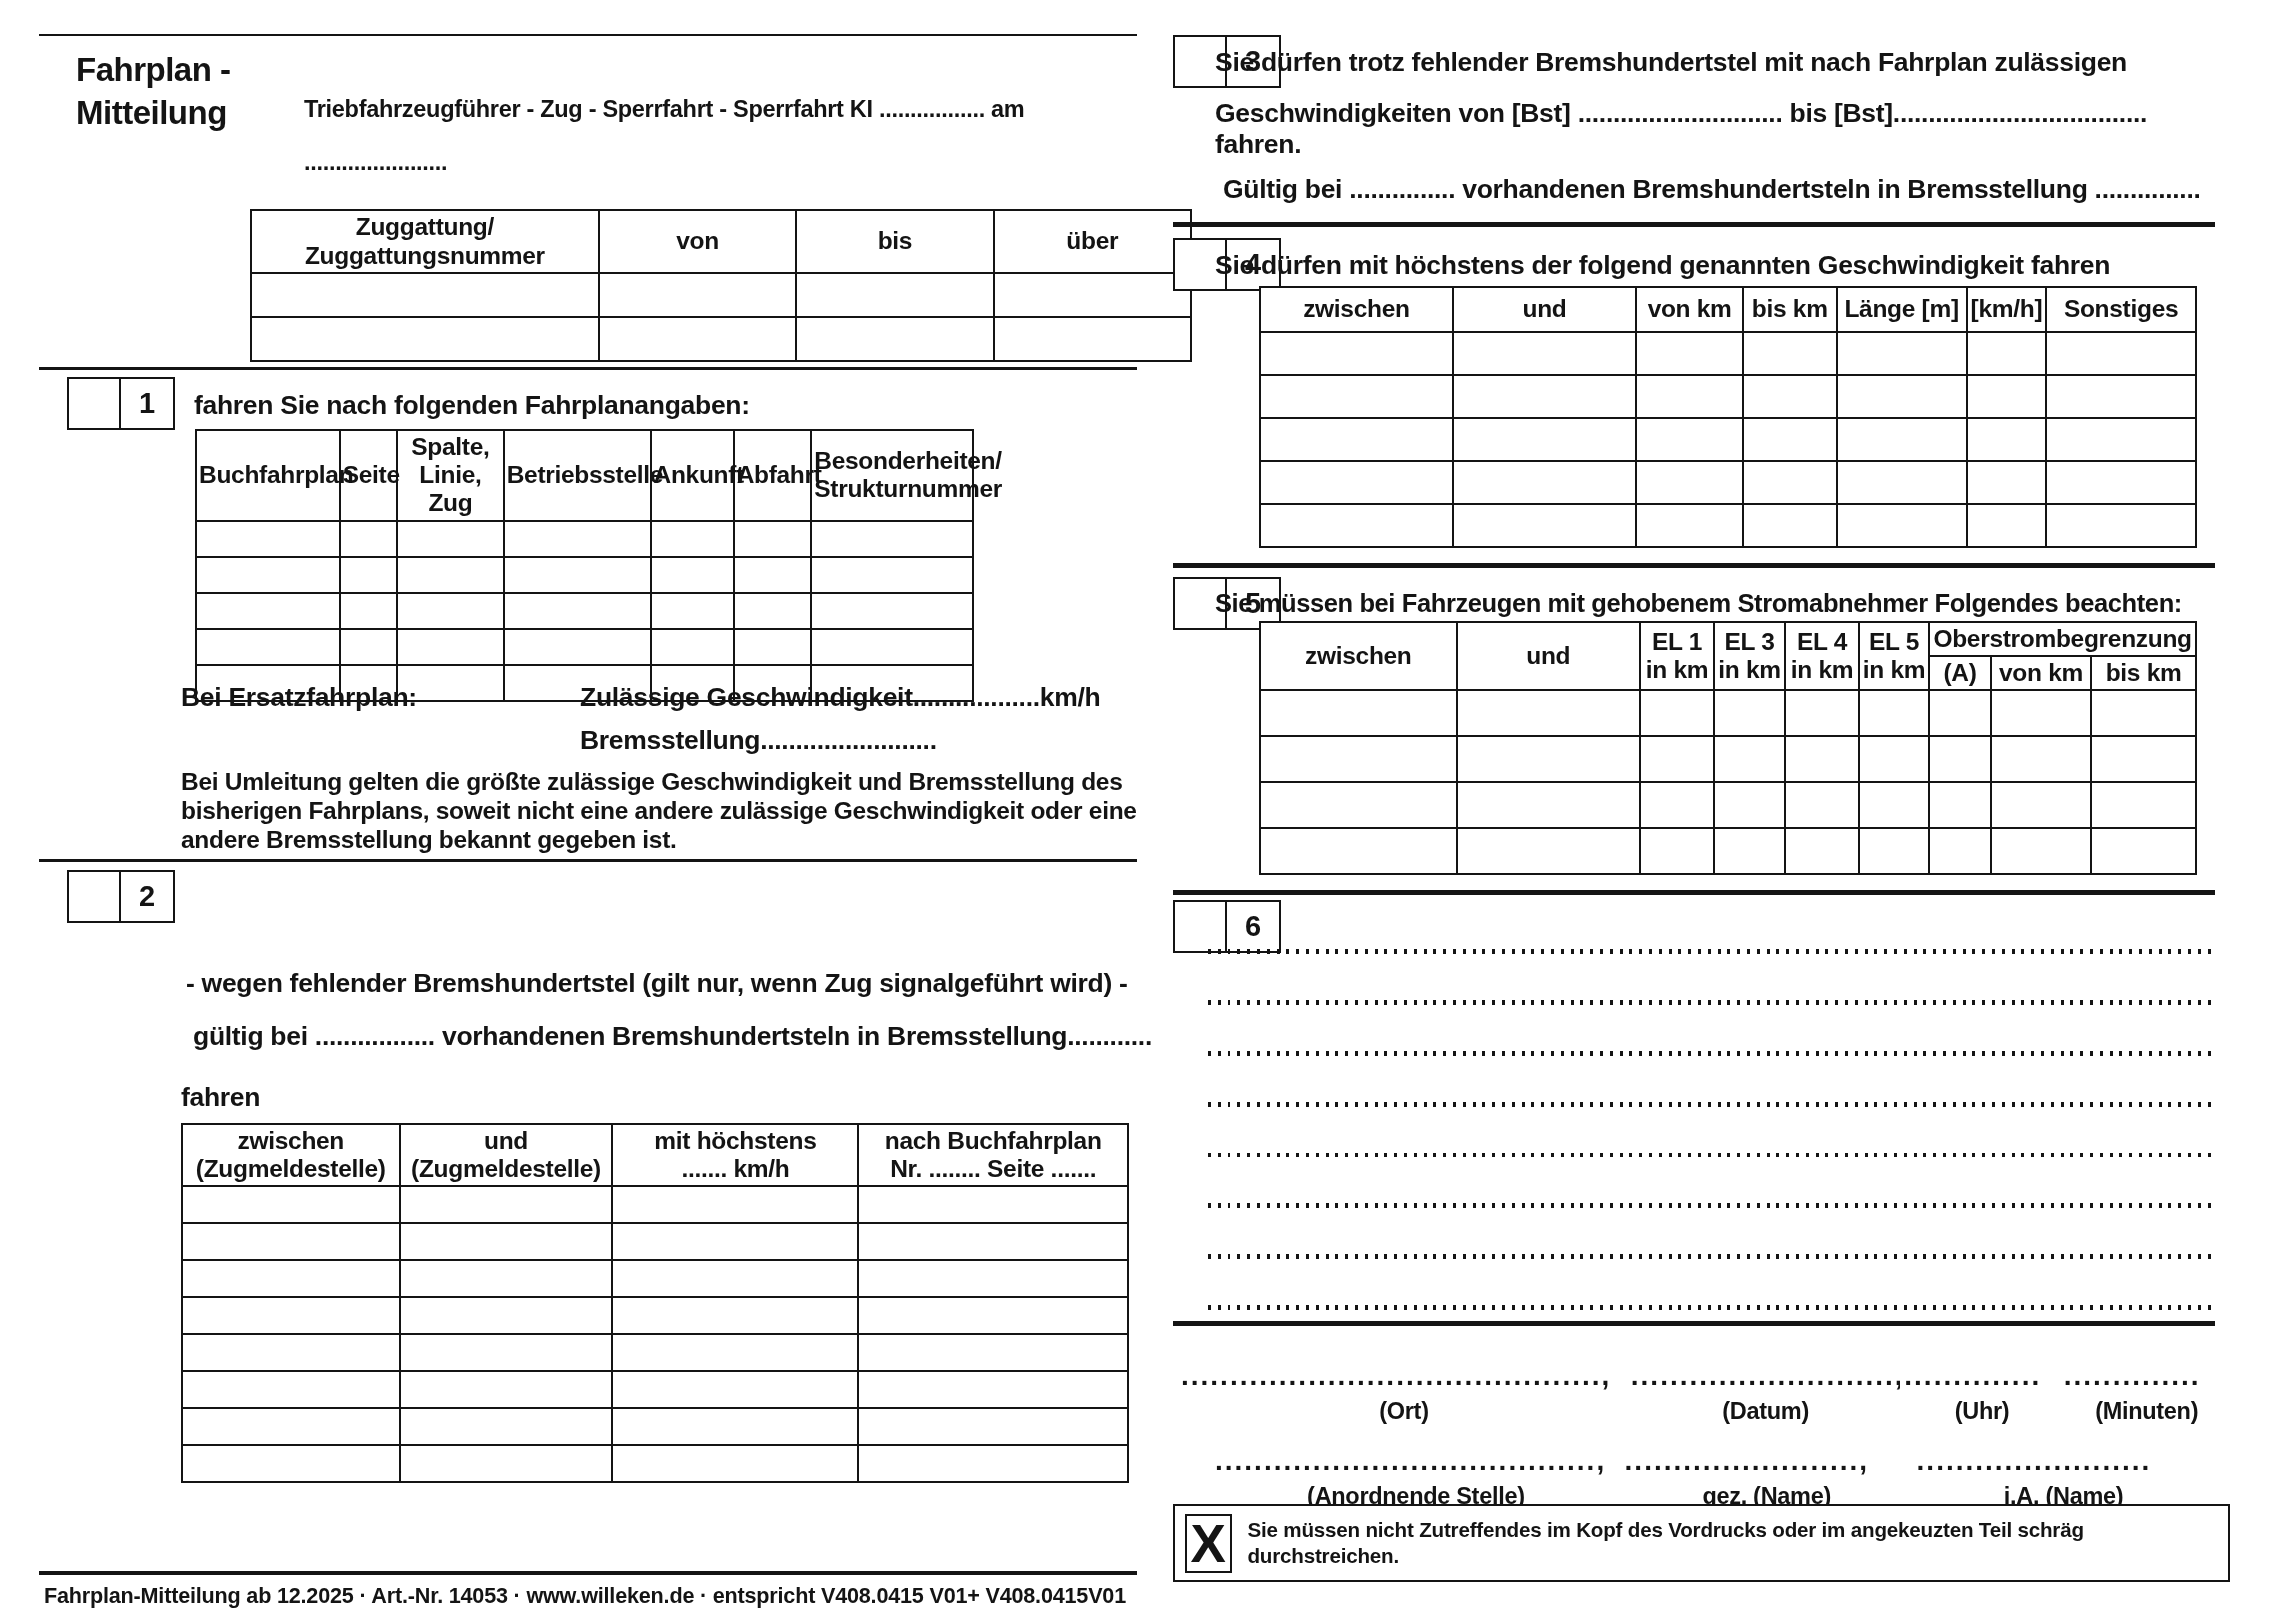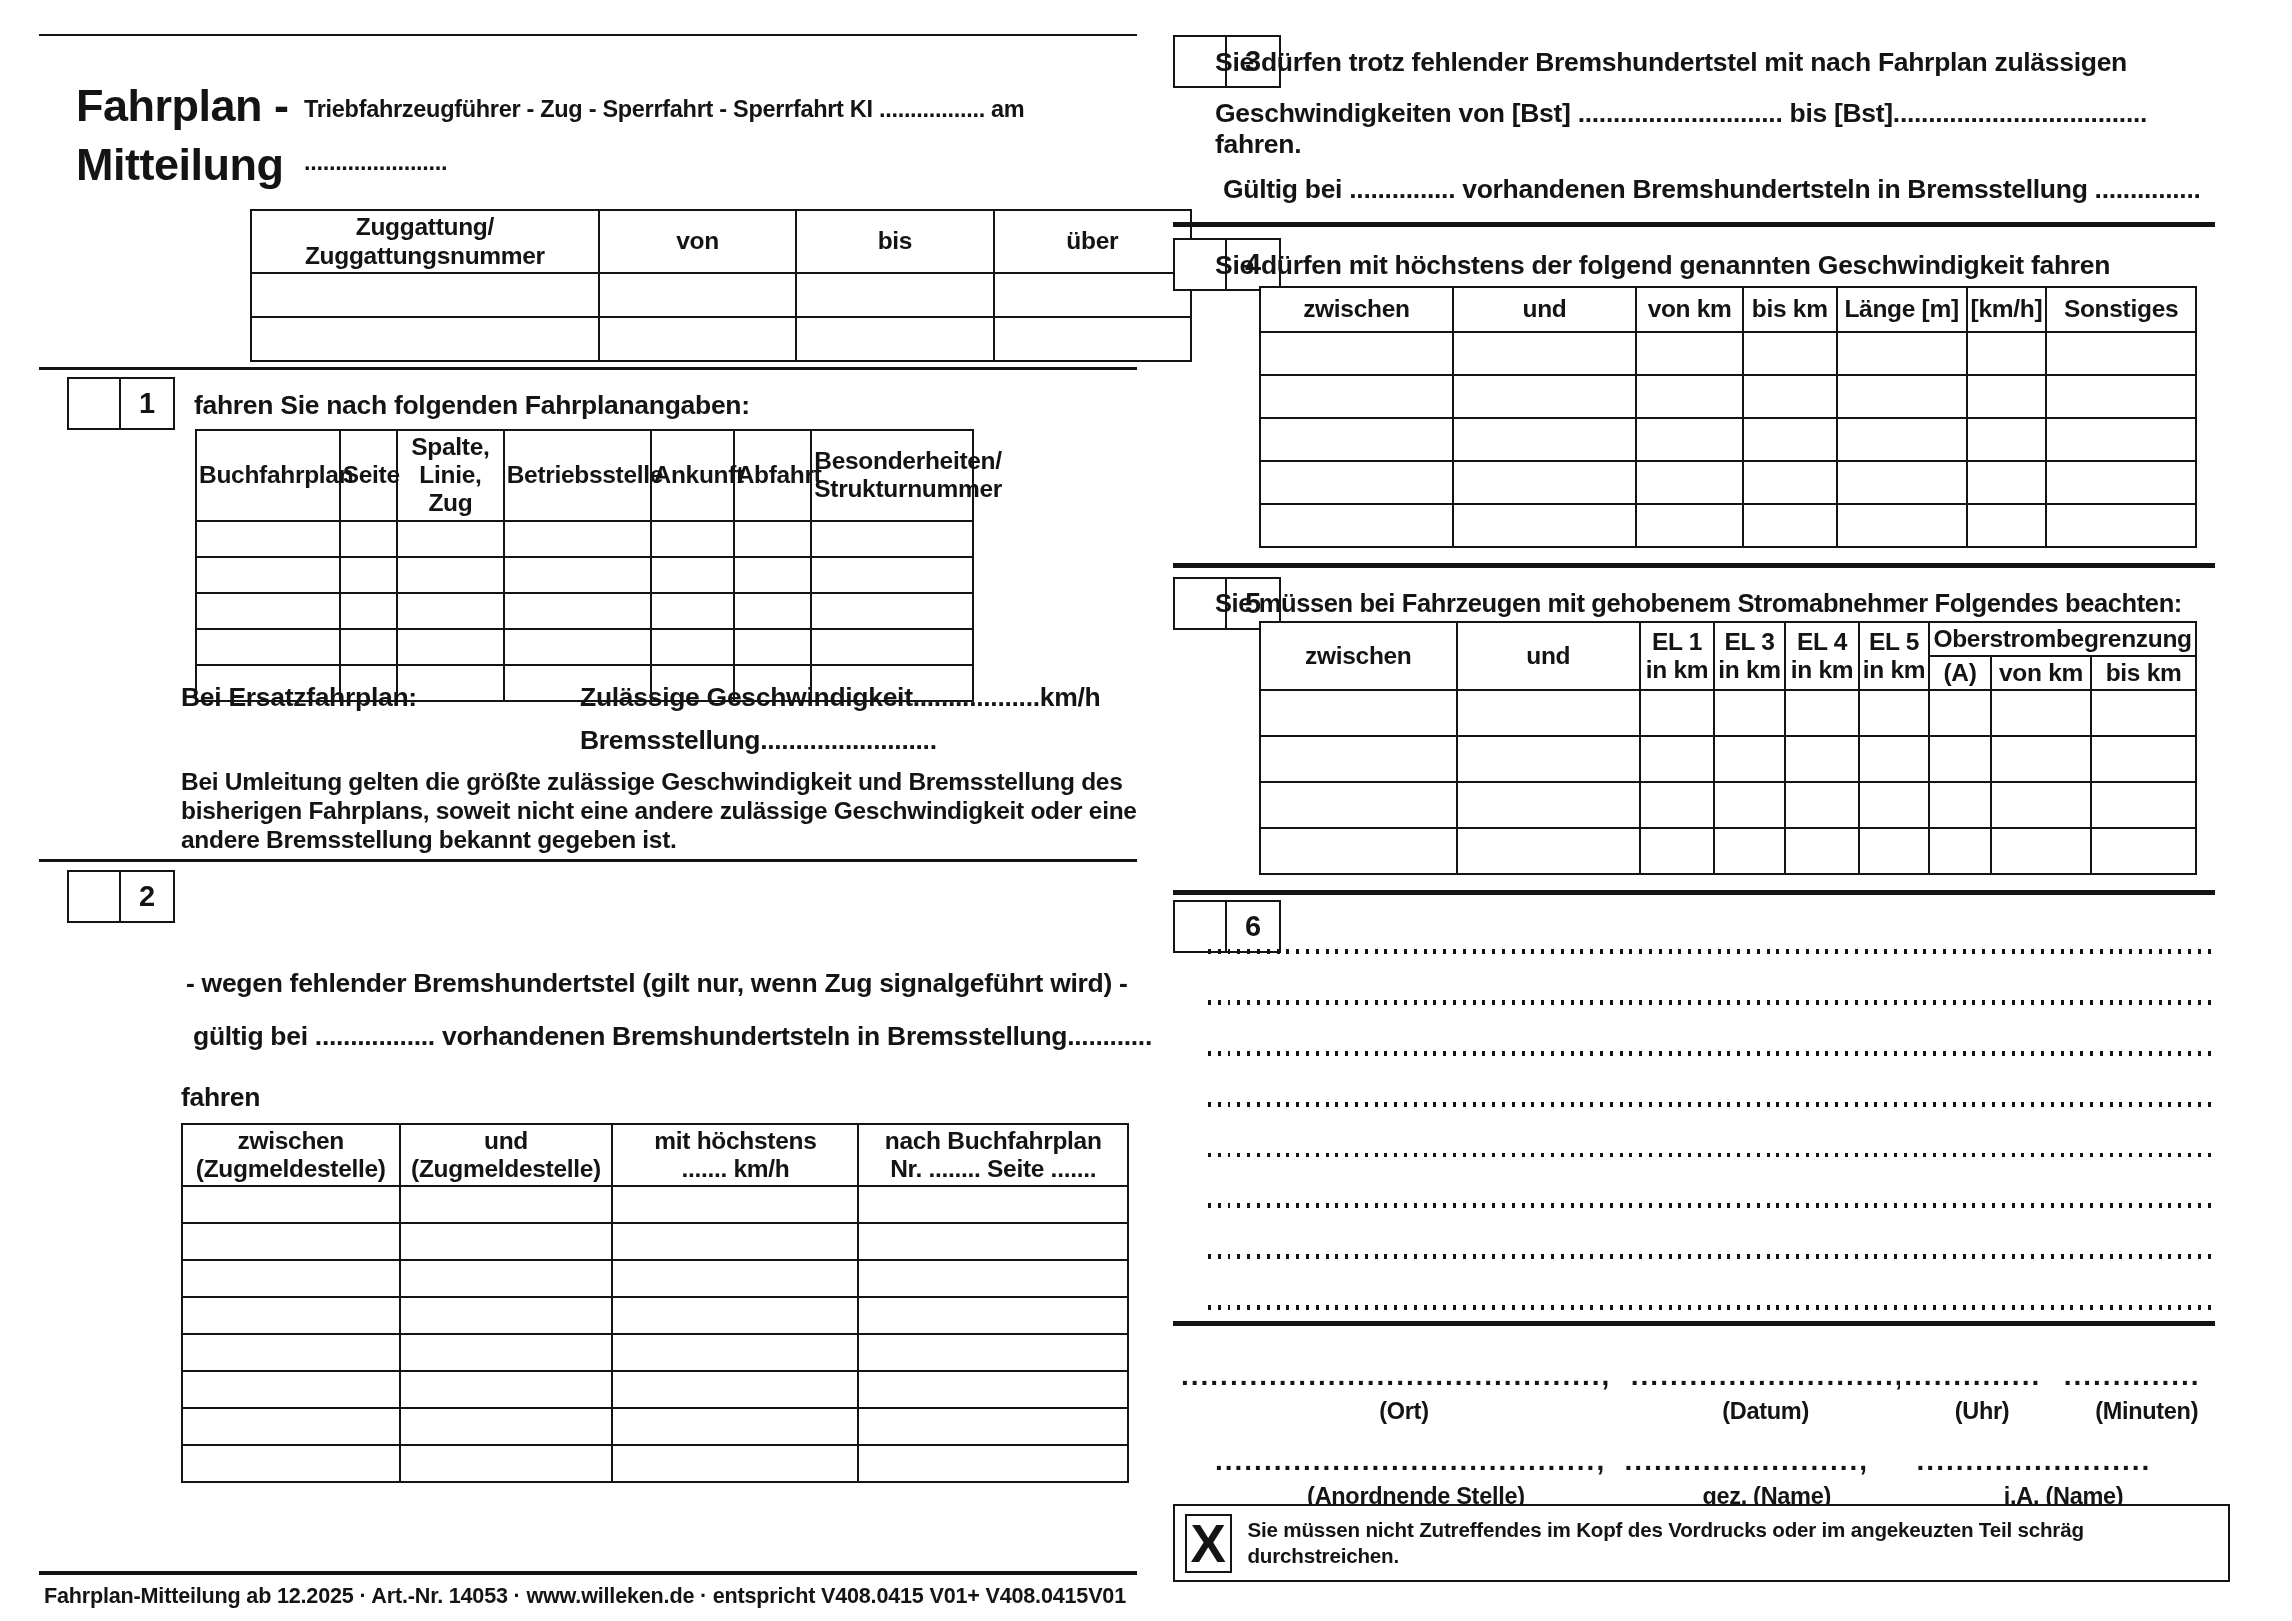--- a/index.html
+++ b/index.html
@@ -13,21 +13,21 @@
     font-weight: 700;
     overflow: hidden;
   }
   .abs { position: absolute; }
   .hrule { position: absolute; height: 0; border-top: 3.9px solid #141414; }
   .hrule.t3 { border-top-width: 2.9px; }
   .hrule.t5 { border-top-width: 4.9px; }
   .hrule.t6 { border-top-width: 5.9px; }
   .preline { white-space: pre-line; }
 
-  .title { font-size: 45px; line-height: 1.3; letter-spacing: -0.5px; margin-top: 28px; }
+  .title { font-size: 33px; line-height: 1.3; letter-spacing: -0.5px; }
   .subtitle { font-size: 23.5px; letter-spacing: -0.3px; white-space: nowrap; }
   .bodyline { font-size: 26.5px; letter-spacing: -0.3px; white-space: nowrap; }
   .smallline { font-size: 24.5px; letter-spacing: -0.3px; }
 
   .numbox {
     position: absolute; width: 108px; height: 53px;
     border: 2.9px solid #141414; display: flex; background: #fff;
   }
   .numbox .cb { flex: 1 1 50%; border-right: 2.9px solid #141414; }
   .numbox .num {

